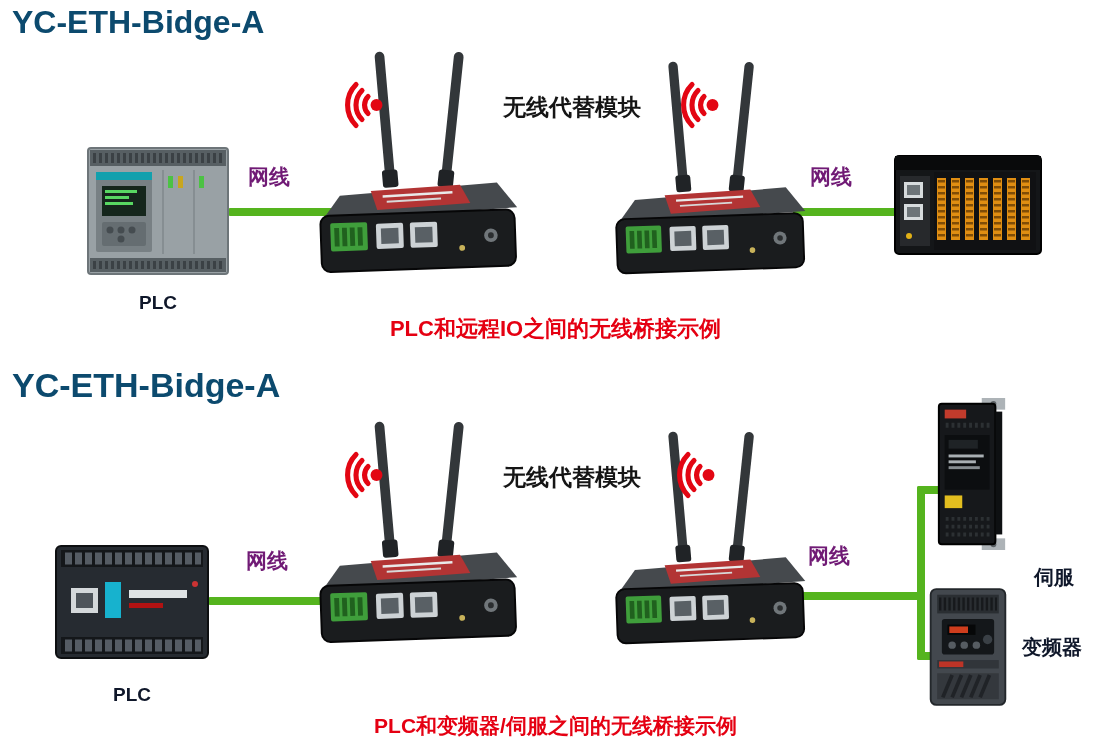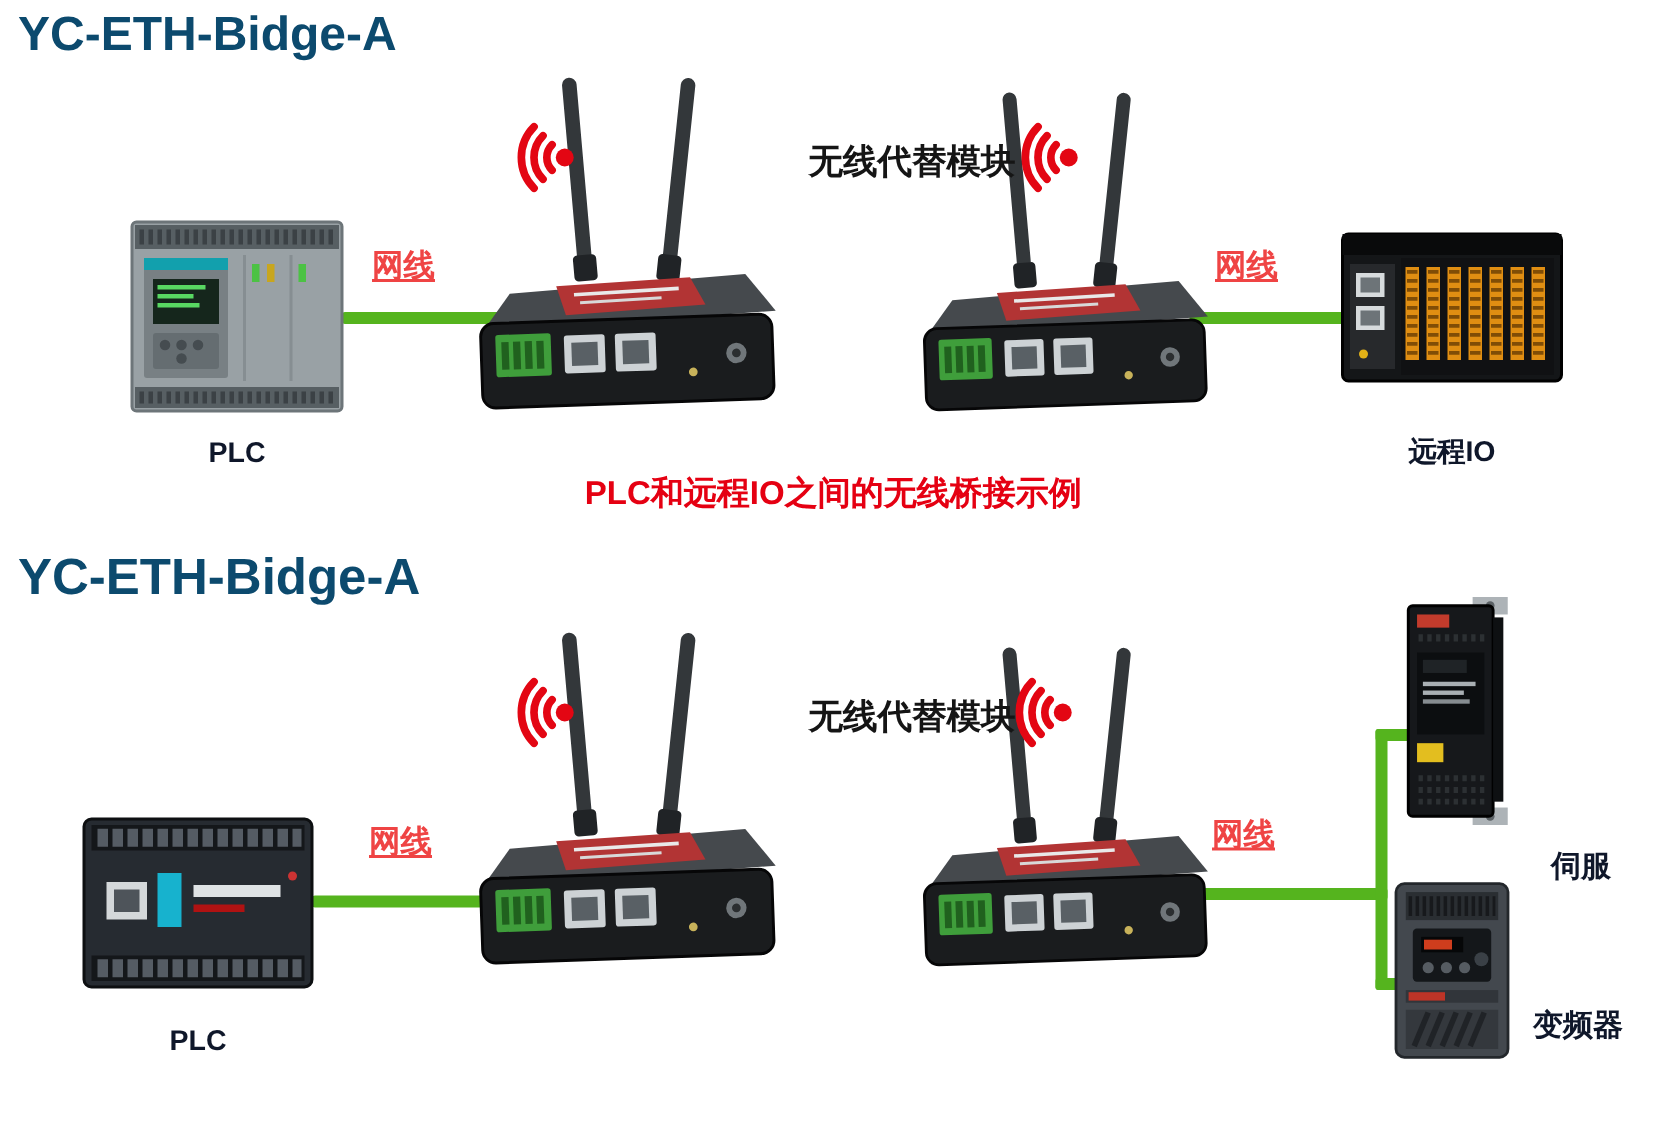--- a/index.html
+++ b/index.html
@@ -9,24 +9,24 @@
   }
   .abs{position:absolute;}
   .title{
     color:#0c4a6e;font-weight:bold;font-size:32px;letter-spacing:0px;white-space:nowrap;
   }
   .title2{font-size:34px;}
   .cable{
     position:absolute;background:#55b41e;border-radius:2px;
   }
   .cable-label{
-    position:absolute;color:#ef4444;font-weight:bold;font-size:21px;white-space:nowrap;text-decoration:underline;
+    position:absolute;color:#701a75;font-weight:bold;font-size:21px;white-space:nowrap;
   }
   .wireless-label{
-    position:absolute;color:#151515;font-weight:bold;font-size:23px;white-space:nowrap;margin-left:36px;
+    position:absolute;color:#151515;font-weight:bold;font-size:23px;white-space:nowrap;
   }
   .device-label{
     position:absolute;color:#0f172a;font-weight:bold;font-size:19px;text-align:center;white-space:nowrap;
   }
   .caption{
     position:absolute;left:0;width:1111px;text-align:center;color:#e50012;font-weight:bold;font-size:22px;white-space:nowrap;
   }
   .caption-2{font-size:21px;}
   svg{display:block;}
 </style>
@@ -229,21 +229,20 @@
       </svg>
   </div>
 
   <div class="wireless-label" style="left:503px;top:92px;">无线代替模块</div>
 
   <div class="abs" style="left:892px;top:150px;">
     <svg width="152" height="112" viewBox="0 0 152 112">
         <use href="#sym-rio"></use>
       </svg>
   </div>
-  <div class="device-label" style="left:892px;top:288px;width:152px;">远程IO</div>
 
   <div class="caption" style="top:314px;">PLC和远程IO之间的无线桥接示例</div>
 
   <div class="abs title title2" style="left:12px;top:366px;">YC-ETH-Bidge-A</div>
 
   <div class="cable" style="left:208px;top:597px;width:130px;height:8px;"></div>
   <div class="cable" style="left:793px;top:592px;width:132px;height:8px;"></div>
   <div class="cable" style="left:917px;top:486px;width:8px;height:174px;"></div>
   <div class="cable" style="left:917px;top:486px;width:34px;height:8px;"></div>
   <div class="cable" style="left:917px;top:652px;width:34px;height:8px;"></div>
@@ -287,16 +286,17 @@
         <use href="#sym-servo"></use>
       </svg>
   </div>
   <div class="device-label" style="left:1034px;top:520px;font-size:20px;margin-top:44px;">伺服</div>
 
   <div class="abs" style="left:926px;top:582px;">
     <svg width="84" height="130" viewBox="0 0 90 132">
         <use href="#sym-vfd"></use>
       </svg>
   </div>
-  <div class="device-label" style="left:1022px;top:670px;font-size:20px;">变频器</div>
-
+  <div class="device-label" style="left:1022px;top:634px;font-size:20px;">变频器</div>
+
+  <div class="caption caption-2" style="top:712px;">PLC和变频器/伺服之间的无线桥接示例</div>
 
 </div>
 
 </body></html>

